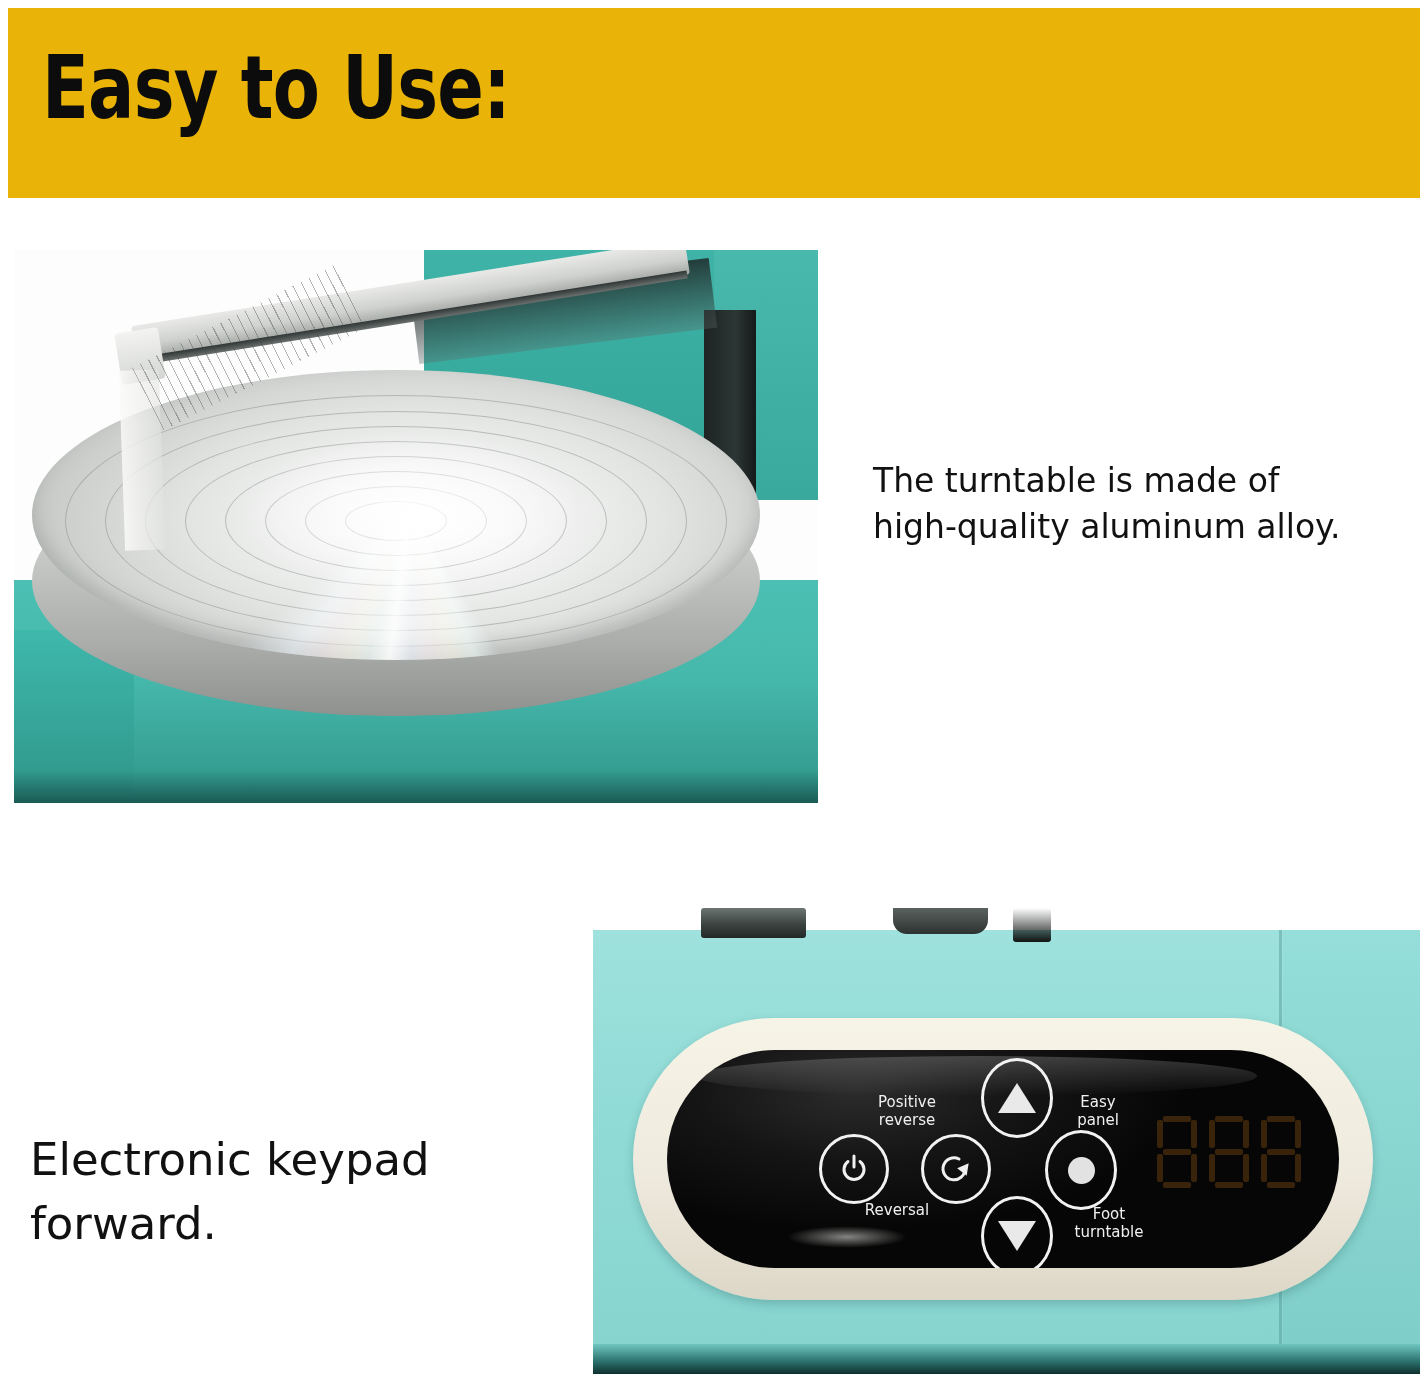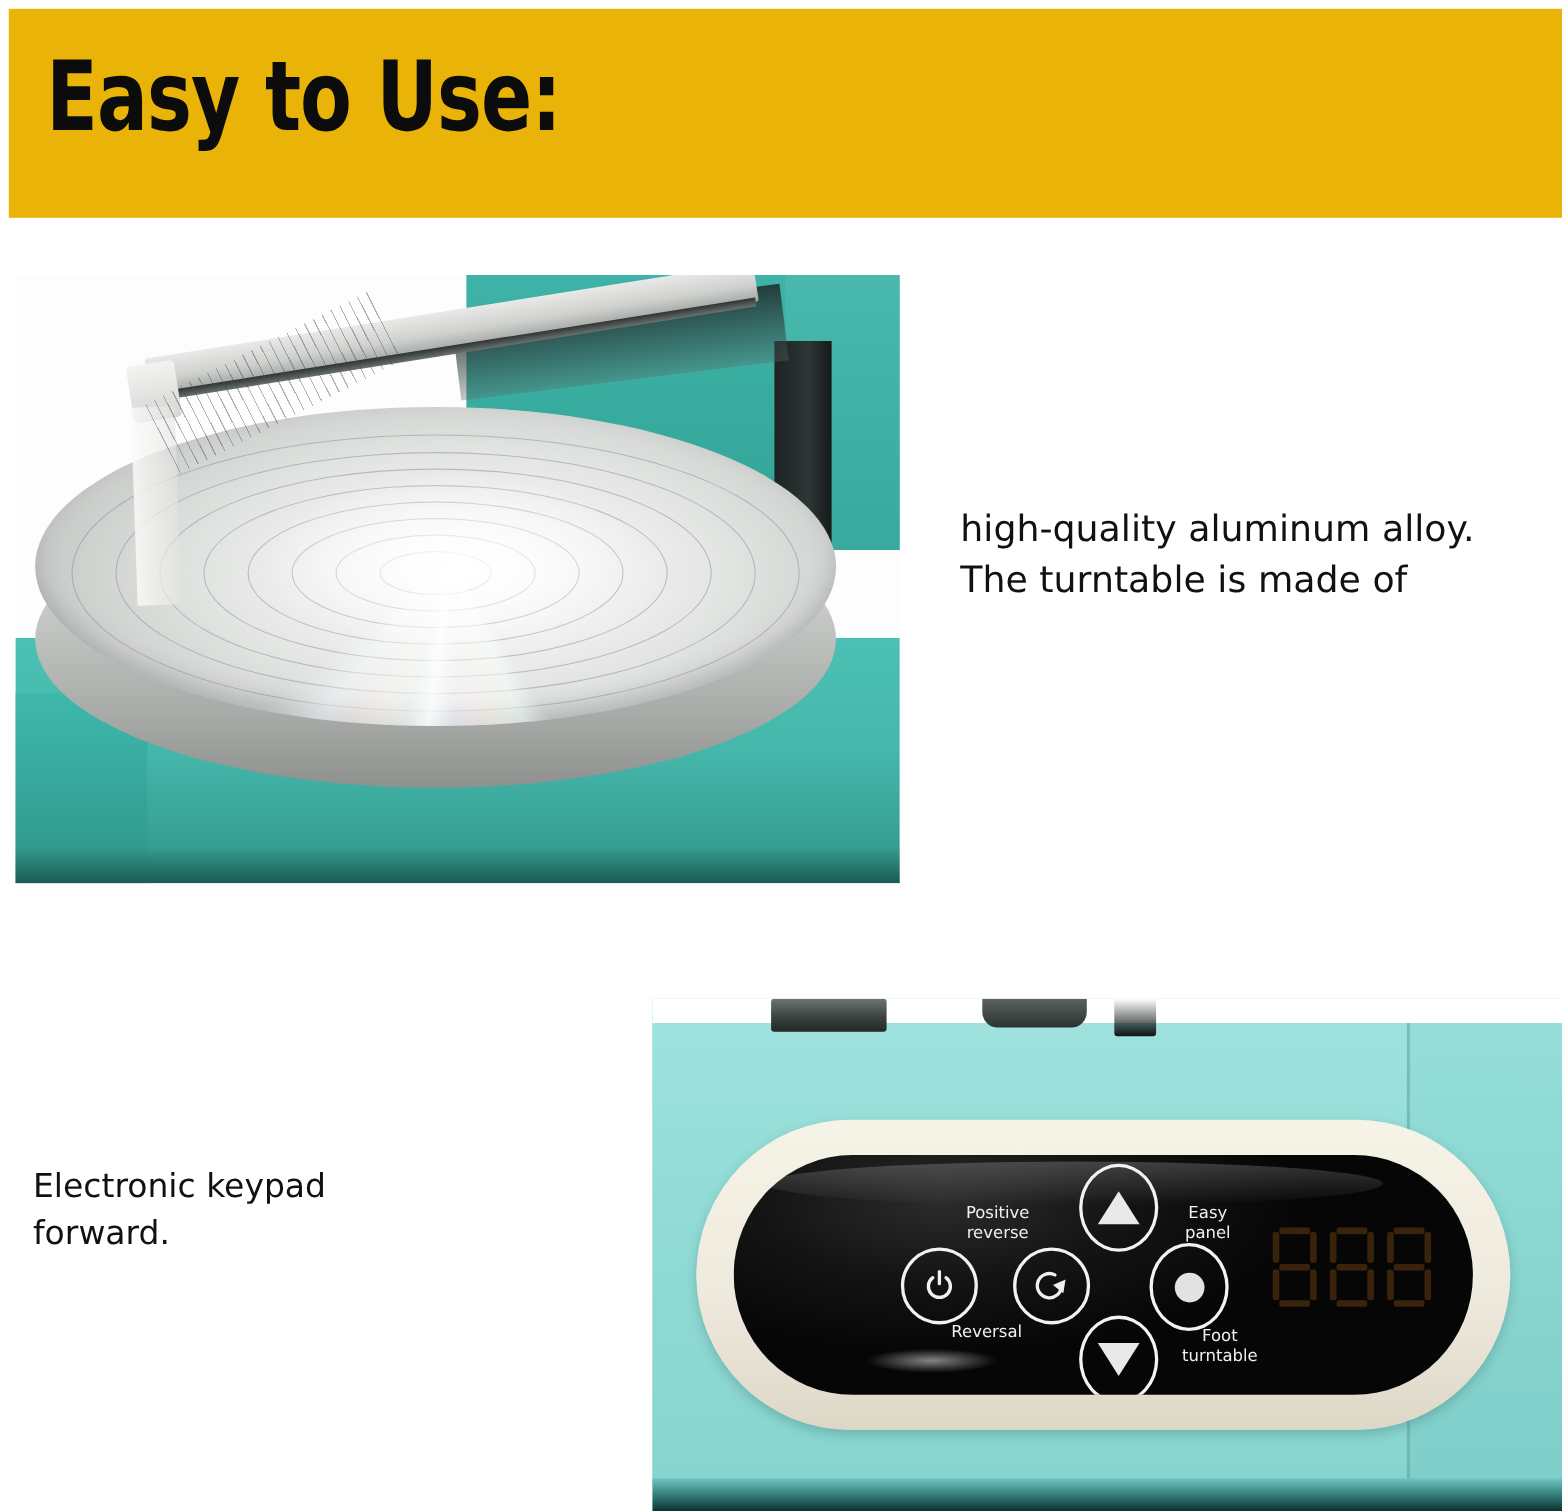--- a/index.html
+++ b/index.html
@@ -137,22 +137,22 @@
 
   
   .caption-right{
     position:absolute;left:873px;top:458px;width:530px;
     font-size:33px;line-height:1.38;color:#111;
   }
   .caption-right div{white-space:nowrap;}
 
   
   .caption-left{
-    position:absolute;left:30px;top:1058px;width:545px;
-    font-size:30px;line-height:1.42;color:#111;
+    position:absolute;left:30px;top:1128px;width:545px;
+    font-size:45px;line-height:1.42;color:#111;
   }
   .caption-left div{white-space:nowrap;}
 
   
   .photo-bottom{
     position:absolute;left:593px;top:908px;width:827px;height:466px;
     overflow:hidden;background:#a9e6e2;
   }
   .kp-wall{
     position:absolute;left:0;top:22px;width:827px;height:420px;
@@ -283,22 +283,22 @@
 
     <div class="tt-glass"></div>
     <div class="tt-arm"></div>
     <div class="tt-arm-dark"></div>
     <div class="tt-arm-cap"></div>
     <div class="tt-ruler"></div>
     <div class="tt-ruler-ticks"></div>
   </div>
 
   <div class="caption-right">
+    <div>The turntable is made of</div>
     <div>high-quality aluminum alloy.</div>
-    <div>The turntable is made of</div>
   </div>
 
   <div class="caption-left">
     <div>Electronic keypad</div>
     <div>forward.</div>
   </div>
 
   <div class="photo-bottom">
     <div class="kp-wall-top"></div>
     <div class="kp-wall"></div>

